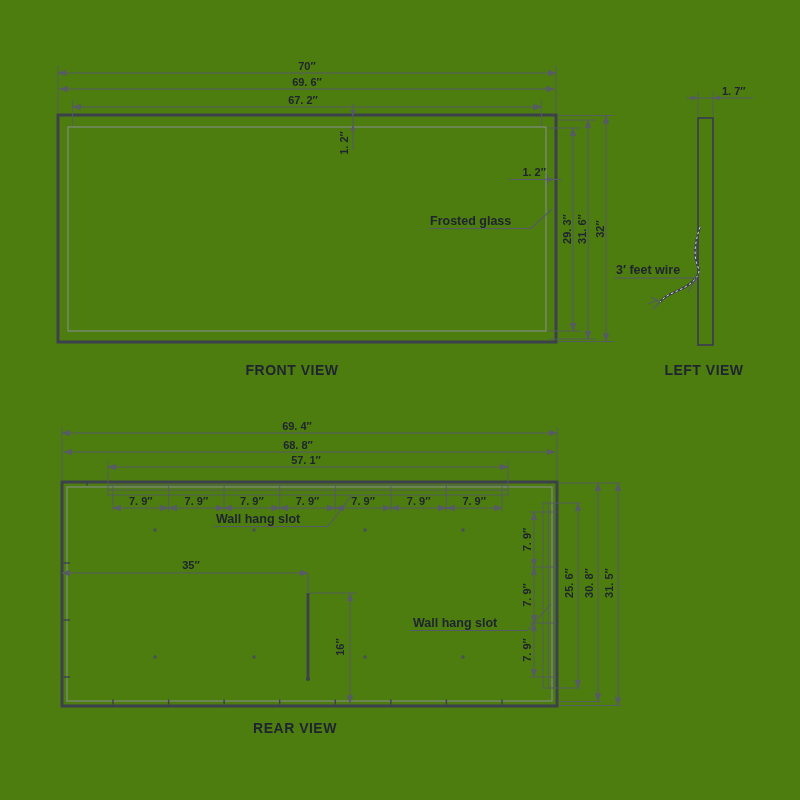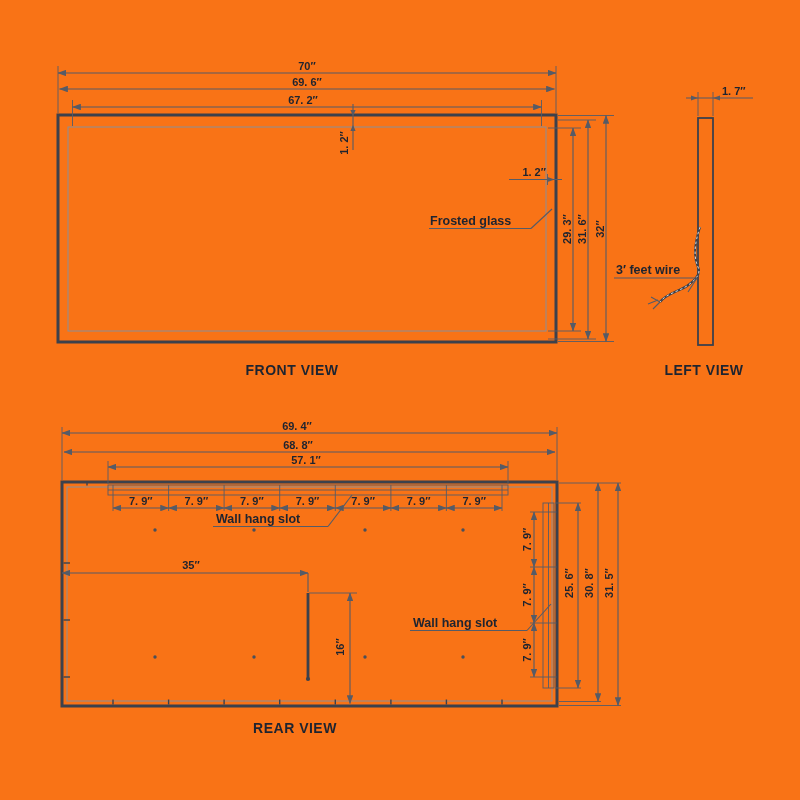--- a/index.html
+++ b/index.html
@@ -1,16 +1,16 @@
 <!DOCTYPE html>
 <html><head>
 <meta charset="utf-8">
 <style>
   html,body{margin:0;padding:0;background:#ffffff;}
-  .canvas{position:relative;width:800px;height:800px;background:#f97316;overflow:hidden;}
+  .canvas{position:relative;width:800px;height:800px;background:#4d7c0f;overflow:hidden;}
   svg{display:block;}
   svg text{fill:#1e2430;font-family:"Liberation Sans",sans-serif;font-weight:bold;font-size:11px;}
   svg .t14{font-size:14px;letter-spacing:.5px;}
   svg .t12{font-size:12.5px;}
   .ln{stroke:#565b66;stroke-width:1.1;fill:none;}
   .ln9{stroke:#565b66;stroke-width:.9;fill:none;}
   .thick{stroke:#3c414c;stroke-width:3;fill:none;}
   .med{stroke:#3c414c;stroke-width:1.8;fill:none;}
   .thin{stroke:#8a8f98;stroke-width:1;fill:none;}
   .dim{stroke:#565b66;stroke-width:1.1;fill:none;}

